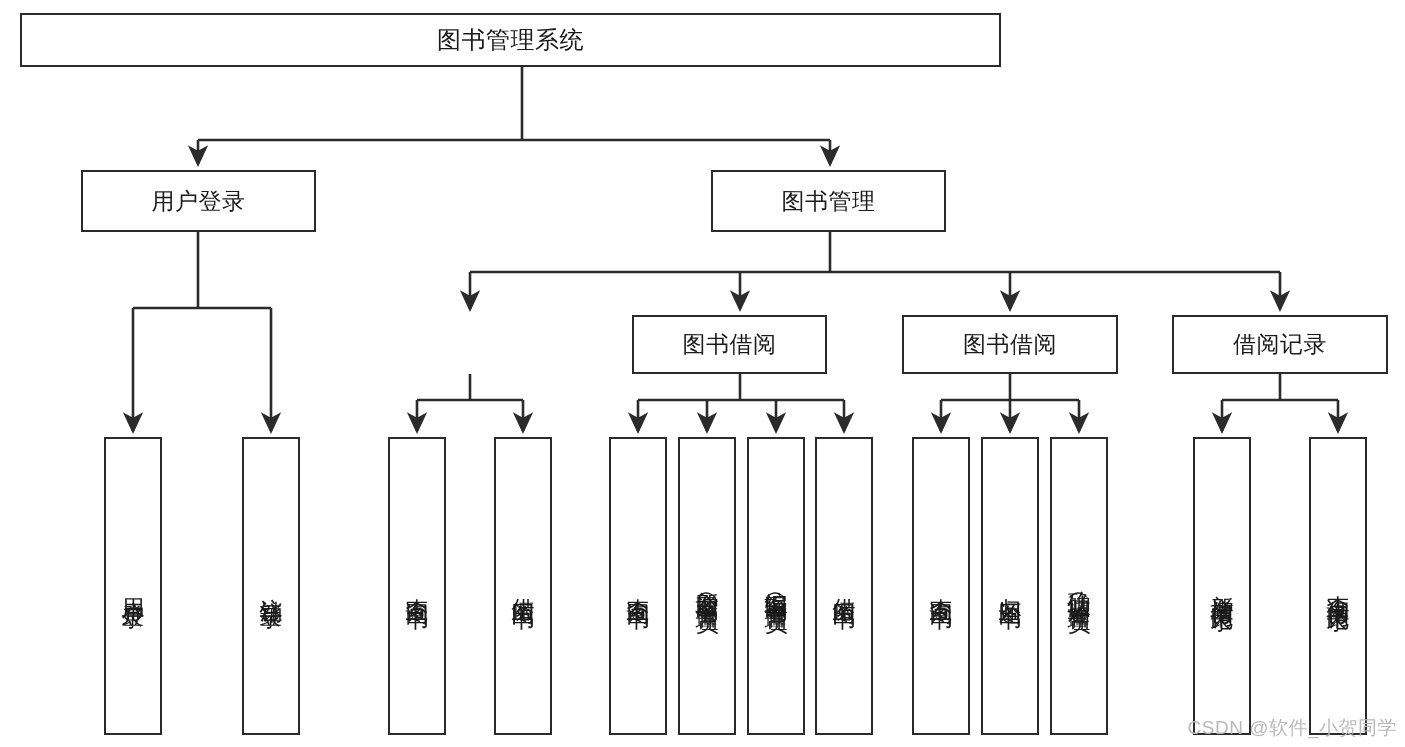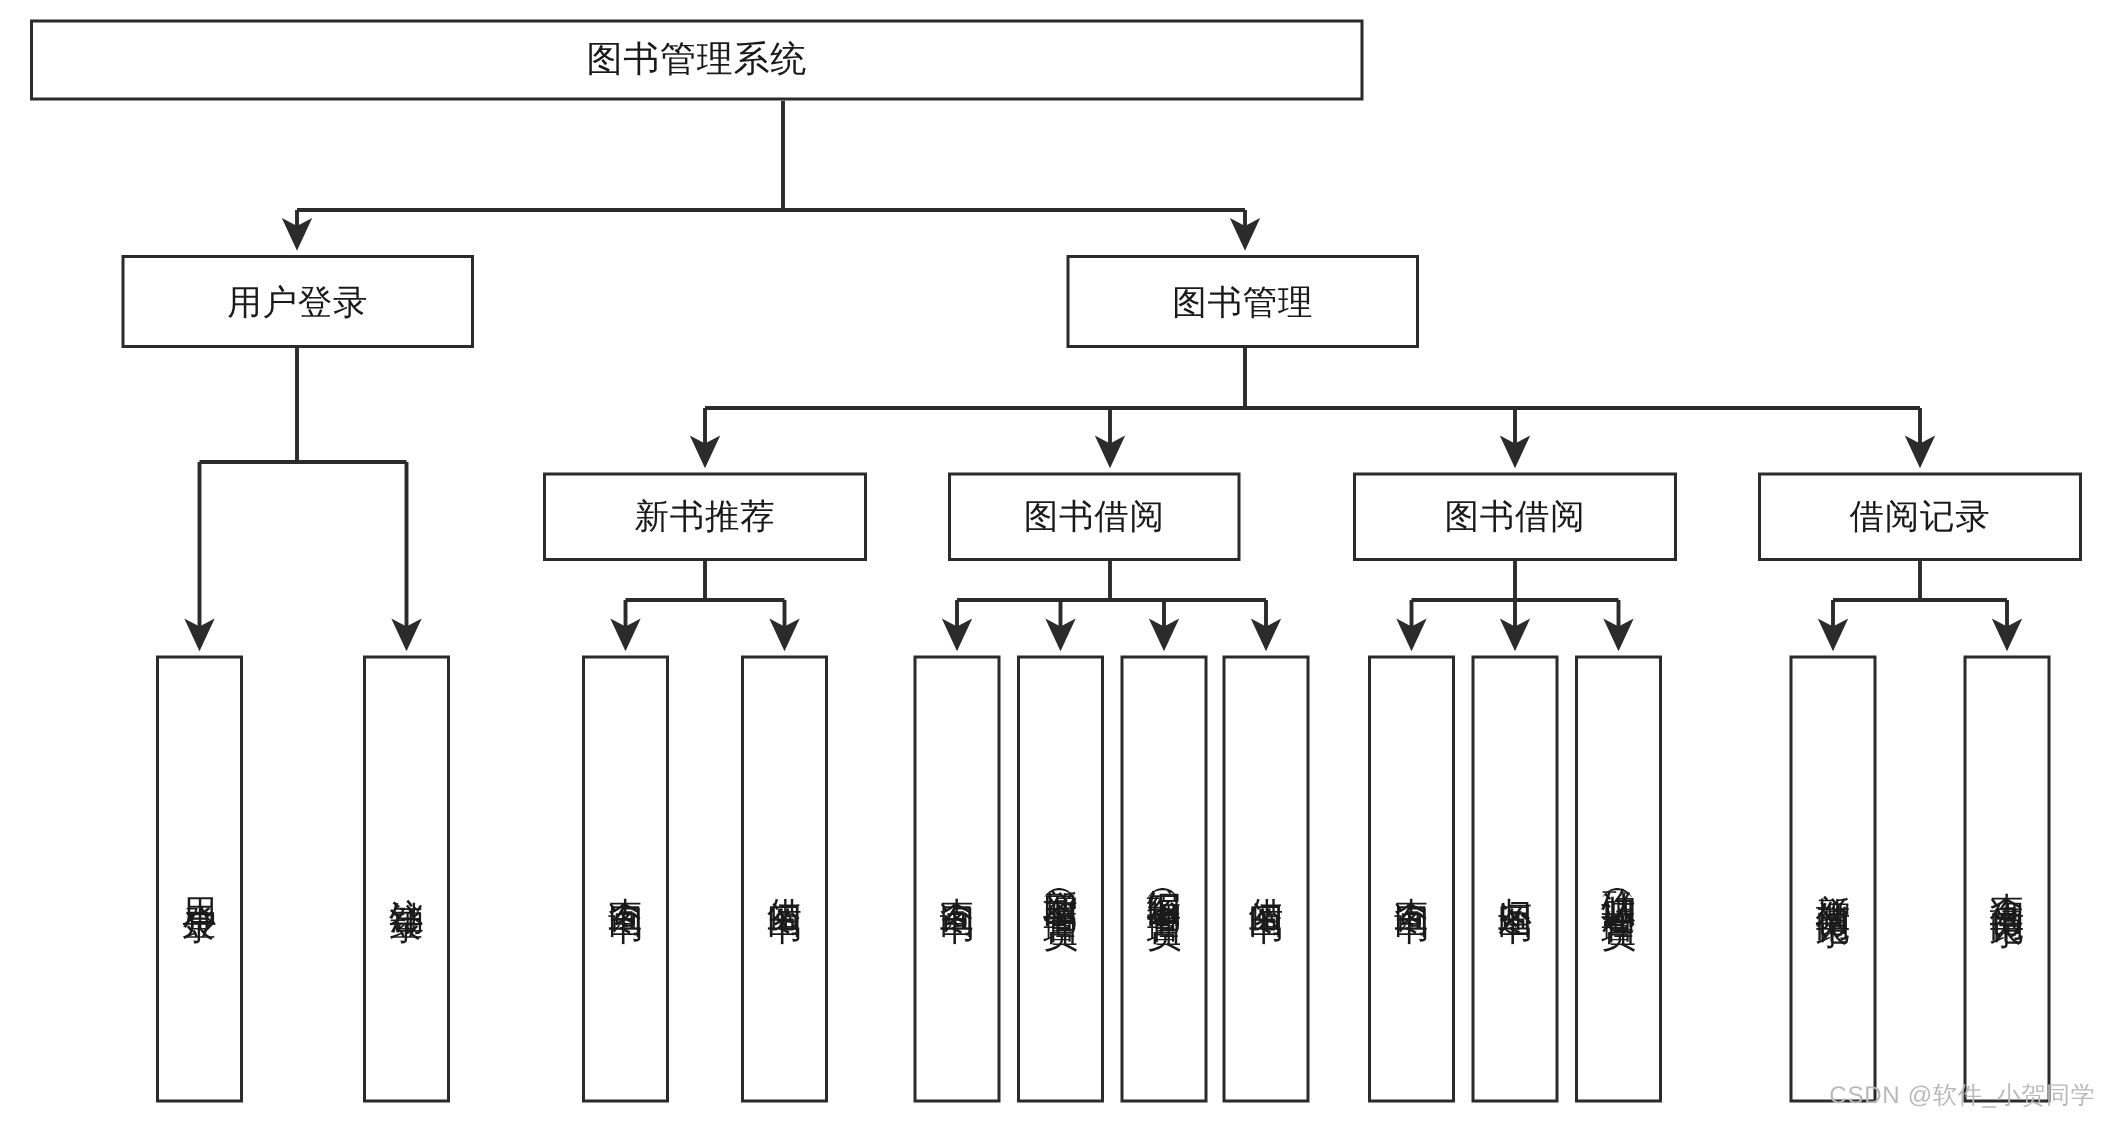--- a/index.html
+++ b/index.html
@@ -62,21 +62,21 @@
     font-size: 23px;
     line-height: 1.18;
     letter-spacing: 3px;
     white-space: nowrap;
     text-align: center;
   }
   #watermark {
     position: absolute;
     right: 8px;
     bottom: 6px;
-    font-size: 16px;
+    font-size: 19px;
     color: #b9b9b9;
     letter-spacing: 0.5px;
     white-space: nowrap;
     user-select: none;
   }
 </style>
 </head>
 <body>
 
 <div id="diagram-root">
@@ -125,35 +125,32 @@
       <path d="M1010,400 L1010,431" marker-end="url(#arrowhead)"></path>
       <path d="M1079,400 L1079,431" marker-end="url(#arrowhead)"></path>
 
       <path d="M1280,374 L1280,400"></path>
       <path d="M1222,400 L1338,400"></path>
       <path d="M1222,400 L1222,431" marker-end="url(#arrowhead)"></path>
       <path d="M1338,400 L1338,431" marker-end="url(#arrowhead)"></path>
     </g>
   </svg>
 
-  <div class="node horiz root" style="left:20px; top:13px; width:889px; height:54px;">
+  <div class="node horiz root" style="left:20px; top:13px; width:981px; height:54px;">
     <span class="node-label">图书管理系统</span>
   </div>
 
   <div class="node horiz" style="left:81px; top:170px; width:235px; height:62px;">
     <span class="node-label">用户登录</span>
   </div>
 
   <div class="node horiz" style="left:711px; top:170px; width:235px; height:62px;">
     <span class="node-label">图书管理</span>
   </div>
 
-  <div class="node horiz" style="left:362px; top:315px; width:216px; height:59px;">
-    <span class="node-label">新书推荐</span>
-  </div>
 
   <div class="node horiz" style="left:632px; top:315px; width:195px; height:59px;">
     <span class="node-label">图书借阅</span>
   </div>
 
   <div class="node horiz" style="left:902px; top:315px; width:216px; height:59px;">
     <span class="node-label">图书借阅</span>
   </div>
 
   <div class="node horiz" style="left:1172px; top:315px; width:216px; height:59px;">

